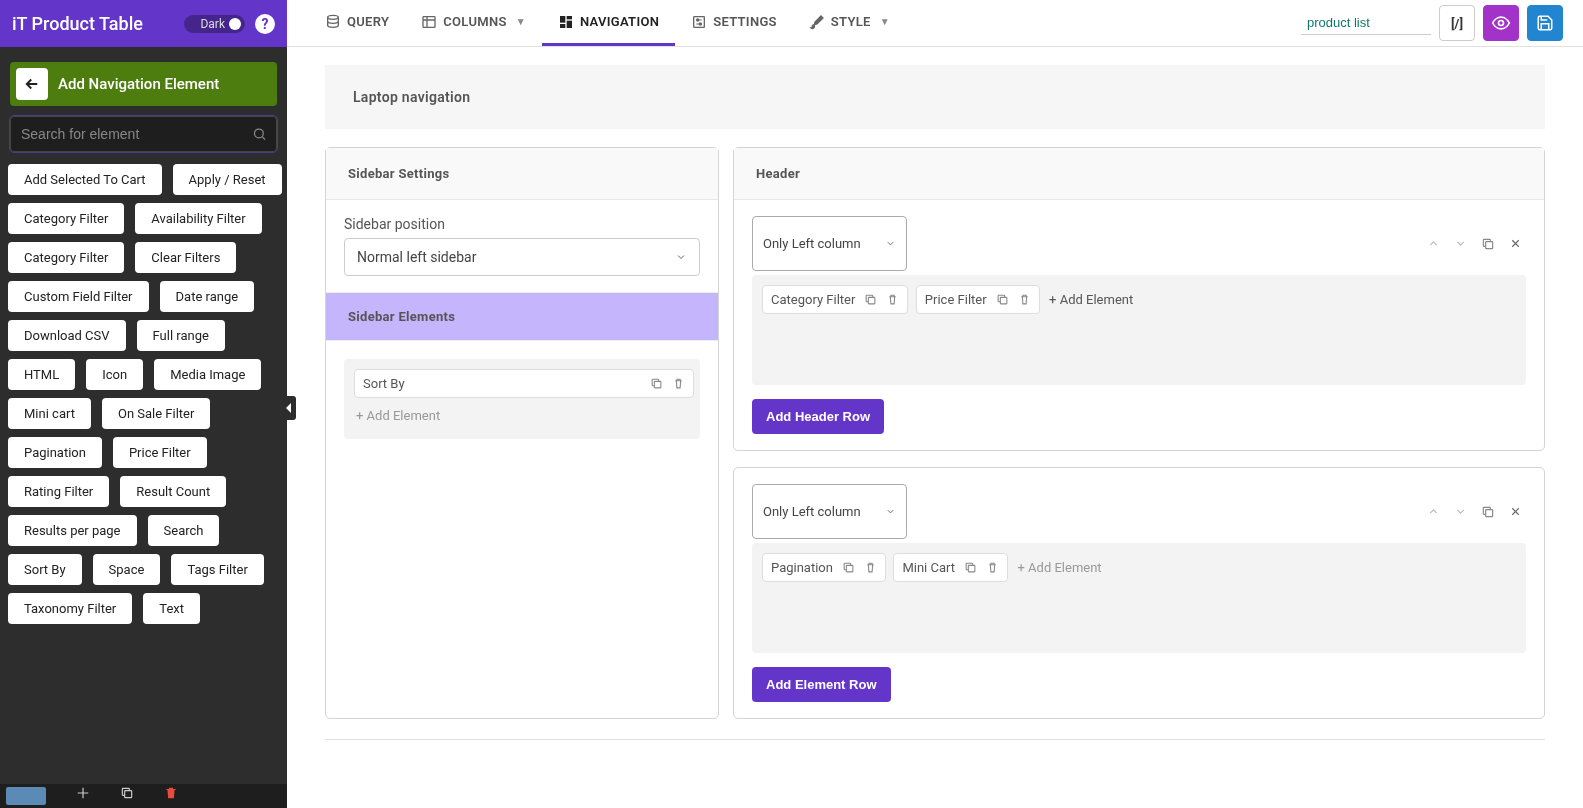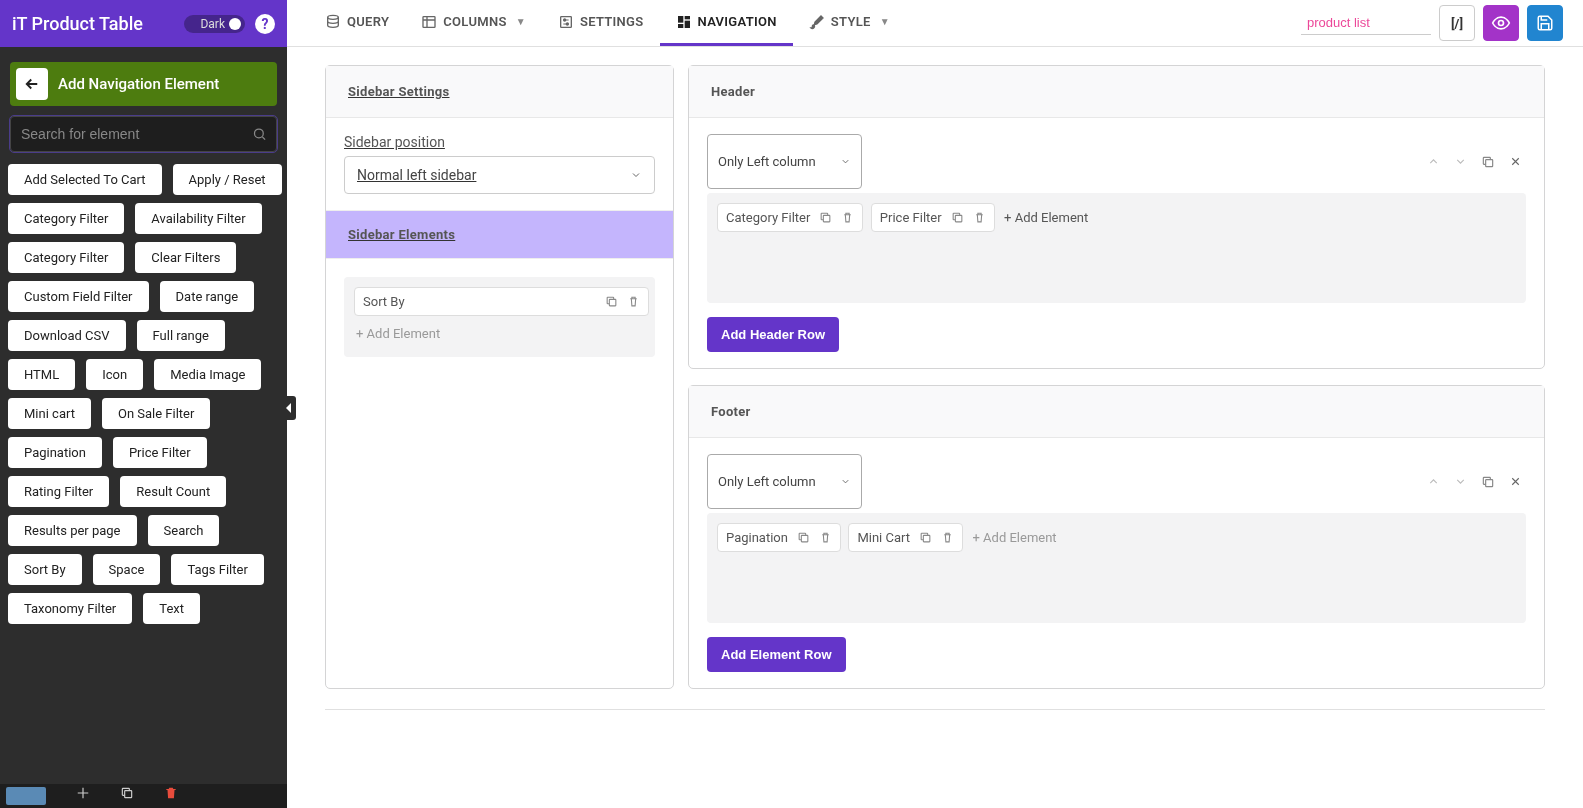--- a/index.html
+++ b/index.html
@@ -38,35 +38,35 @@
 
 .main { flex: 1; display: flex; flex-direction: column; height: 100%; overflow: auto; }
 .topbar { height: 47px; border-bottom: 1px solid #e0e0e0; display: flex; align-items: stretch; padding: 0 20px 0 22px; }
 .tabs { display: flex; align-items: stretch; }
 .tab { display: flex; align-items: center; gap: 6px; padding: 0 16px; color: #555; cursor: pointer; font-size: 13px; font-weight: 600; letter-spacing: 0.3px; border-bottom: 3px solid transparent; }
 .tab svg { width: 16px; height: 16px; }
 .tab.active { color: #222; border-bottom-color: #6435c9; }
 .tab .caret { font-size: 10px; color: #888; margin-left: 3px; }
 
 .topbar-right { margin-left: auto; display: flex; align-items: center; gap: 8px; }
-.name-input { border: none; border-bottom: 1px solid #ccc; padding: 4px 6px; font-size: 13px; width: 130px; color: #ec4899; outline: none; }
+.name-input { border: none; border-bottom: 1px solid #ccc; padding: 4px 6px; font-size: 13px; width: 130px; color: #0f766e; outline: none; }
 .icon-btn { width: 36px; height: 36px; border: 1px solid #ccc; border-radius: 4px; display: flex; align-items: center; justify-content: center; cursor: pointer; background: #fff; font-weight: bold; }
 .icon-btn.purple { background: #a333c8; border-color: #a333c8; color: #fff; }
 .icon-btn.blue { background: #2185d0; border-color: #2185d0; color: #fff; }
 
 .content { padding: 18px 38px; }
 .page-head { background: #f6f6f7; padding: 24px 28px; margin-bottom: 18px; }
 .page-head-title { font-size: 14px; color: #555; font-weight: 600; letter-spacing: 0.3px; }
 
 .row-wrap { display: flex; gap: 14px; }
 .panel { border: 1px solid #d4d4d5; border-radius: 5px; background: #fff; }
 .panel-head { padding: 18px 22px; border-bottom: 1px solid #e8e8e8; font-weight: 700; color: #555; font-size: 13px; letter-spacing: 0.3px; background: #f9f9fa;}
 .panel-body { padding: 16px 18px; }
 
-.left-col { width: 349px; text-decoration: underline; }
+.left-col { width: 394px; }
 .right-col { flex: 1; display: flex; flex-direction: column; gap: 16px; }
 
 .field-label { font-size: 14px; color: #555; margin-bottom: 6px; display: block; }
 .select { width: 100%; border: 1px solid #ccc; border-radius: 4px; padding: 10px 12px; display: flex; justify-content: space-between; align-items: center; cursor: pointer; font-size: 14px; color: #444; background: #fff; }
 .select-sm { width: 155px; border: 1px solid #aaa; border-radius: 4px; padding: 19px 10px; display: flex; justify-content: space-between; align-items: center; cursor: pointer; font-size: 13px; color: #444; background: #fff; }
 
 .sub-head { padding: 16px 22px; border-top: 1px solid #eee; font-weight: 700; color: #555; font-size: 13px; letter-spacing: 0.3px; background: #c4b5fd; border-bottom: 1px solid #eee;}
 
 .drop-zone { background: #f3f3f4; border-radius: 4px; padding: 8px; margin-top: 2px; min-height: 50px; }
 .drop-zone.tall { min-height: 110px; }
@@ -188,37 +188,37 @@
           <span>QUERY</span>
         </div>
         <div class="tab">
           <svg viewBox="0 0 24 24" fill="none" stroke="#666" stroke-width="2">
               <rect x="3" y="4" width="18" height="16" rx="1"></rect>
               <path d="M3 9h18M9 4v16"></path>
             </svg>
           <span>COLUMNS</span>
           <span class="caret">▼</span>
         </div>
+        <div class="tab active">
+          <svg viewBox="0 0 24 24" fill="#222">
+              <rect x="3" y="3" width="8" height="10"></rect>
+              <rect x="13" y="3" width="8" height="5"></rect>
+              <rect x="13" y="10" width="8" height="11"></rect>
+              <rect x="3" y="15" width="8" height="6"></rect>
+            </svg>
+          <span>NAVIGATION</span>
+        </div>
         <div class="tab">
           <svg viewBox="0 0 24 24" fill="none" stroke="#666" stroke-width="2">
               <rect x="4" y="4" width="16" height="16" rx="1"></rect>
               <path d="M8 9h8M8 15h8" stroke-width="1.5"></path>
               <circle cx="10" cy="9" r="1.5" fill="#666"></circle>
               <circle cx="14" cy="15" r="1.5" fill="#666"></circle>
             </svg>
           <span>SETTINGS</span>
-        </div>
-        <div class="tab active">
-          <svg viewBox="0 0 24 24" fill="#222">
-              <rect x="3" y="3" width="8" height="10"></rect>
-              <rect x="13" y="3" width="8" height="5"></rect>
-              <rect x="13" y="10" width="8" height="11"></rect>
-              <rect x="3" y="15" width="8" height="6"></rect>
-            </svg>
-          <span>NAVIGATION</span>
         </div>
         <div class="tab">
           <svg viewBox="0 0 24 24" fill="none" stroke="#666" stroke-width="2">
               <path d="m18 3 3 3-9 9-4 1 1-4 9-9zM8 16c-2 0-3 1-3 3 0 1-1 2-2 2 1 1 3 1 4 0 1-1 2-2 1-5z" fill="#666"></path>
             </svg>
           <span>STYLE</span>
           <span class="caret">▼</span>
         </div>
       </div>
       <div class="topbar-right">
@@ -233,20 +233,23 @@
         <div class="icon-btn blue">
           <svg width="18" height="18" viewBox="0 0 24 24" fill="none" stroke="#fff" stroke-width="2">
               <path d="M19 21H5a2 2 0 0 1-2-2V5a2 2 0 0 1 2-2h11l5 5v11a2 2 0 0 1-2 2z"></path>
               <path d="M17 21v-8H7v8M7 3v5h8"></path>
             </svg>
         </div>
       </div>
     </div>
 
     <div class="content">
+      <div class="page-head">
+        <div class="page-head-title">Laptop navigation</div>
+      </div>
 
       <div class="row-wrap">
 
         <div class="panel left-col">
           <div class="panel-head">Sidebar Settings</div>
           <div class="panel-body">
             <span class="field-label">Sidebar position</span>
             <div class="select">
               <span>Normal left sidebar</span>
               <svg width="12" height="12" viewBox="0 0 24 24" fill="none" stroke="#666" stroke-width="2">
@@ -340,21 +343,20 @@
                       </svg>
                     </span>
                 </div>
                 <span class="add-el" style="color:#555;">+ Add Element</span>
               </div>
               <button class="add-row-btn">Add Header Row</button>
             </div>
           </div>
 
           <div class="panel">
-            <div class="panel-head">Footer</div>
             <div class="panel-body">
               <div class="row-controls">
                 <div class="select-sm">
                   <span>Only Left column</span>
                   <svg width="11" height="11" viewBox="0 0 24 24" fill="none" stroke="#666" stroke-width="2">
                       <path d="m6 9 6 6 6-6"></path>
                     </svg>
                 </div>
                 <div class="rc-spacer"></div>
                 <span class="rc-ico">

